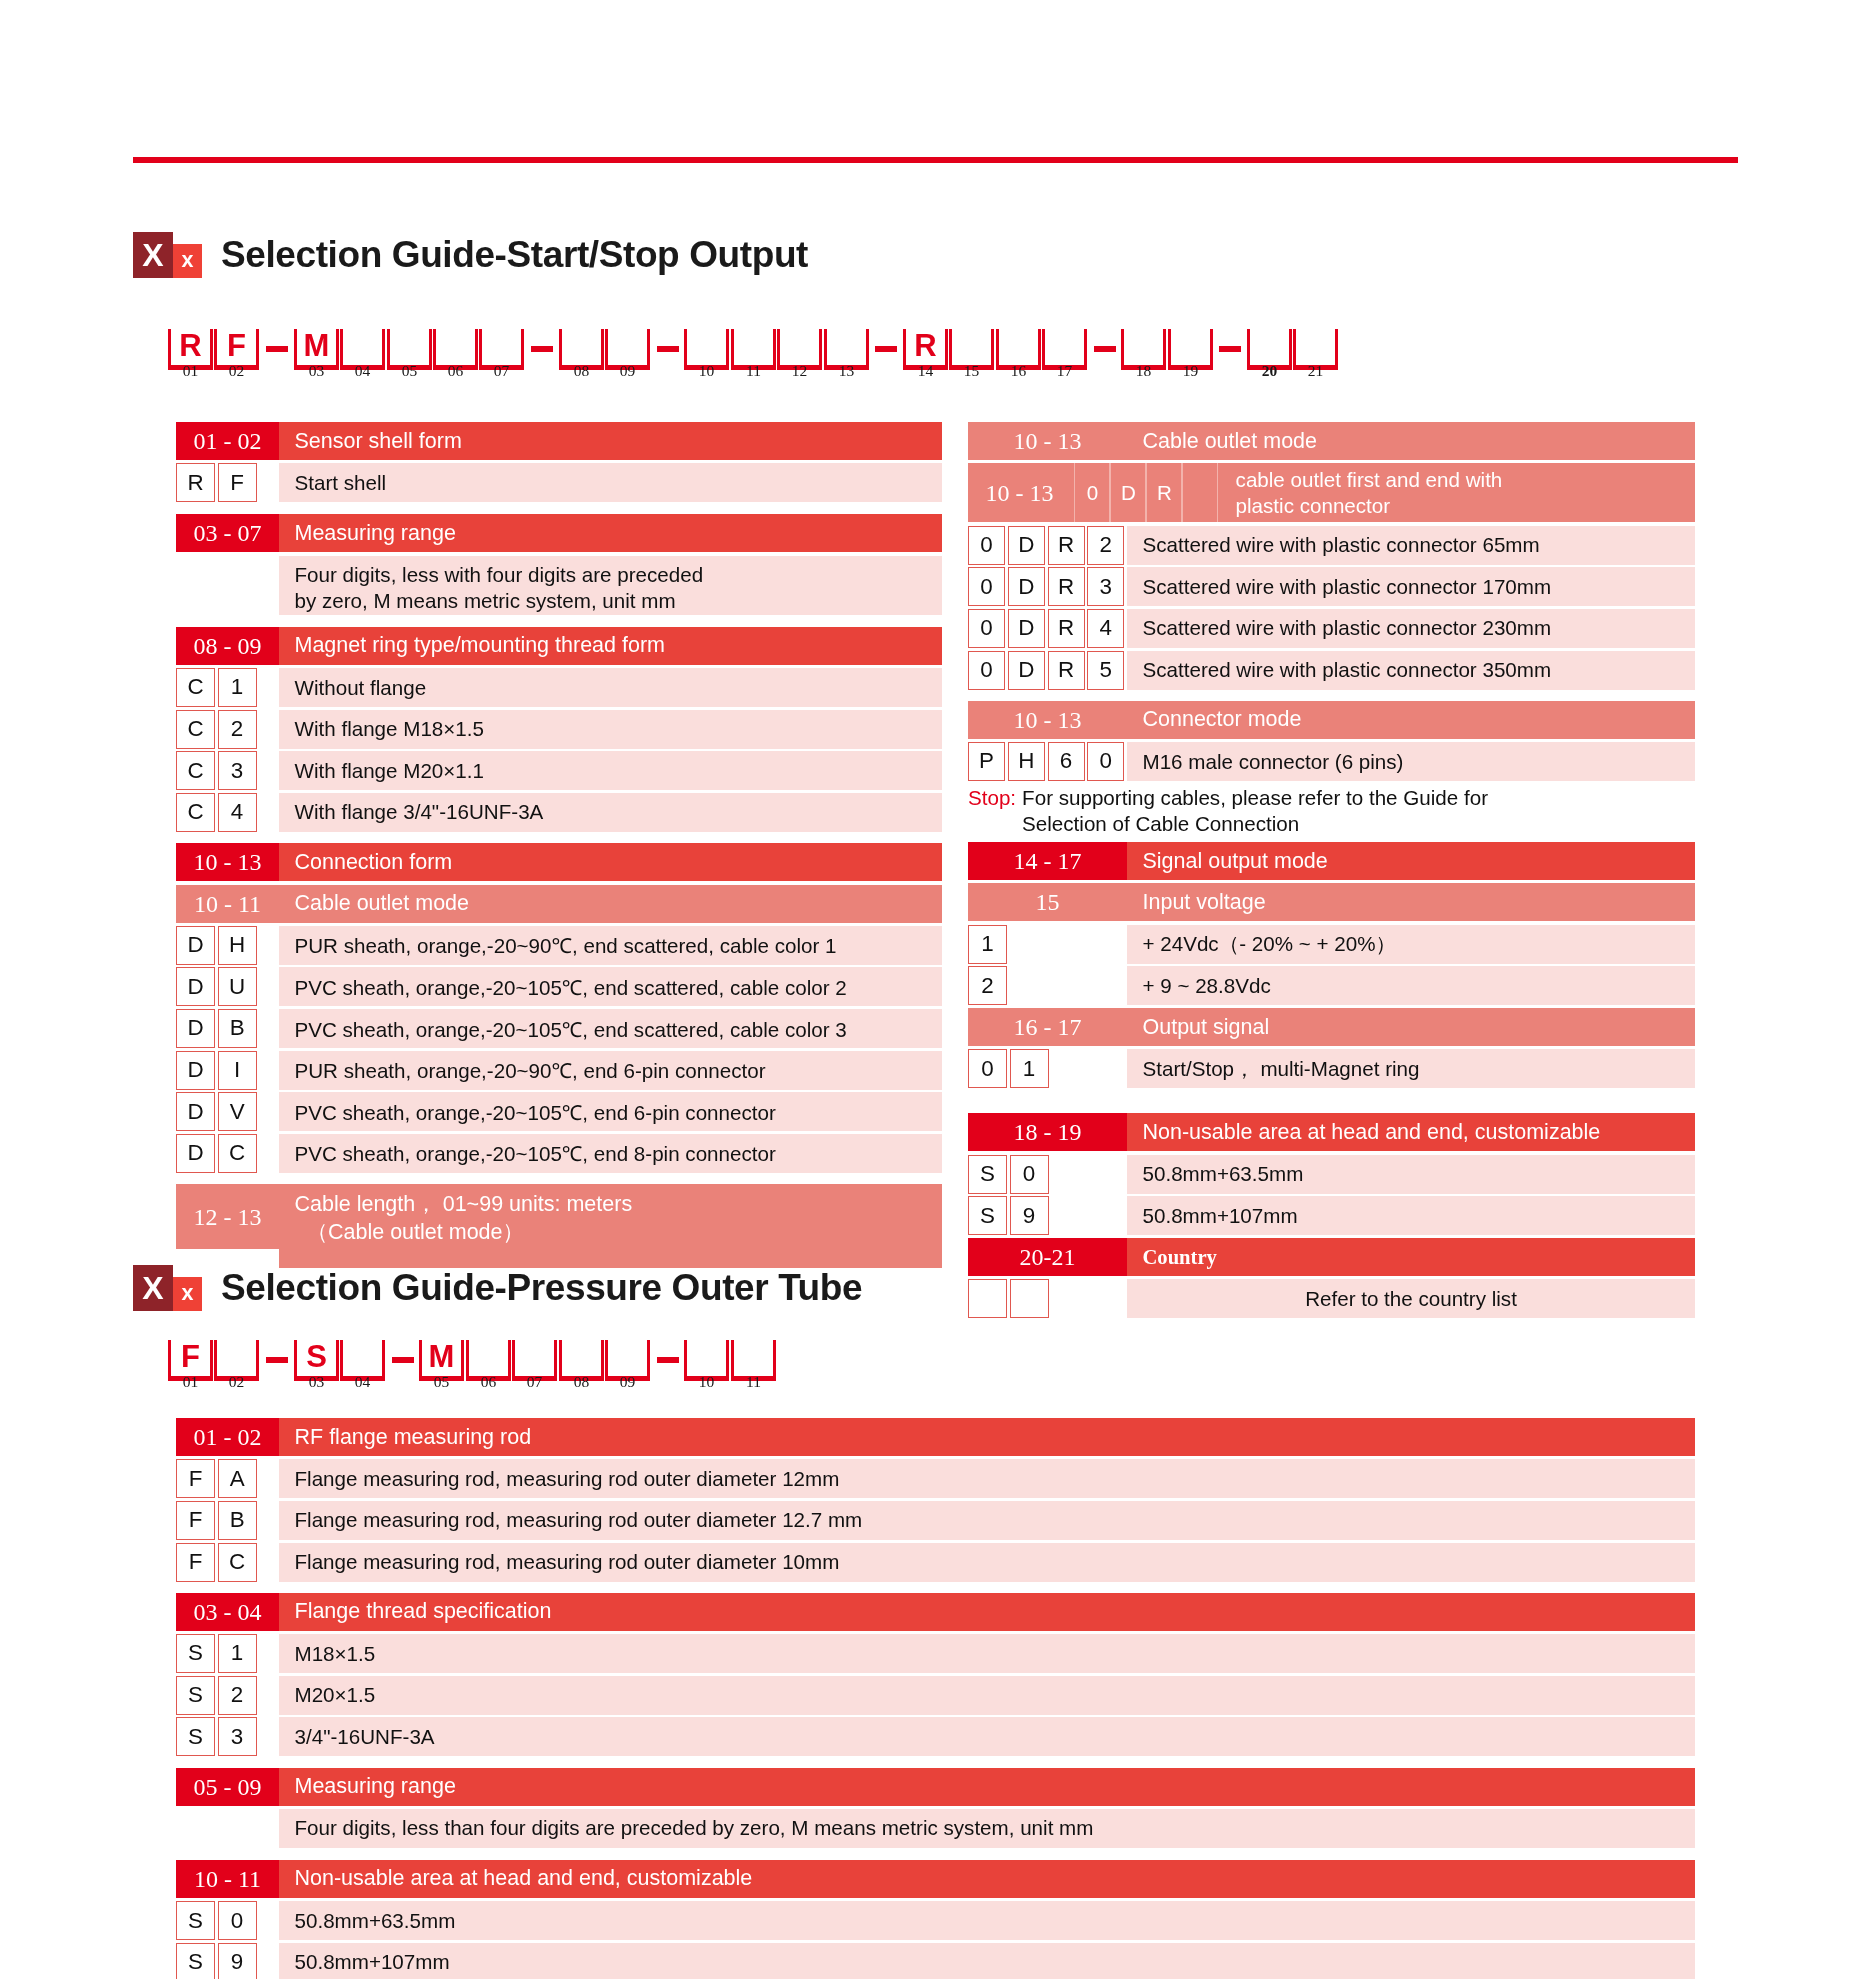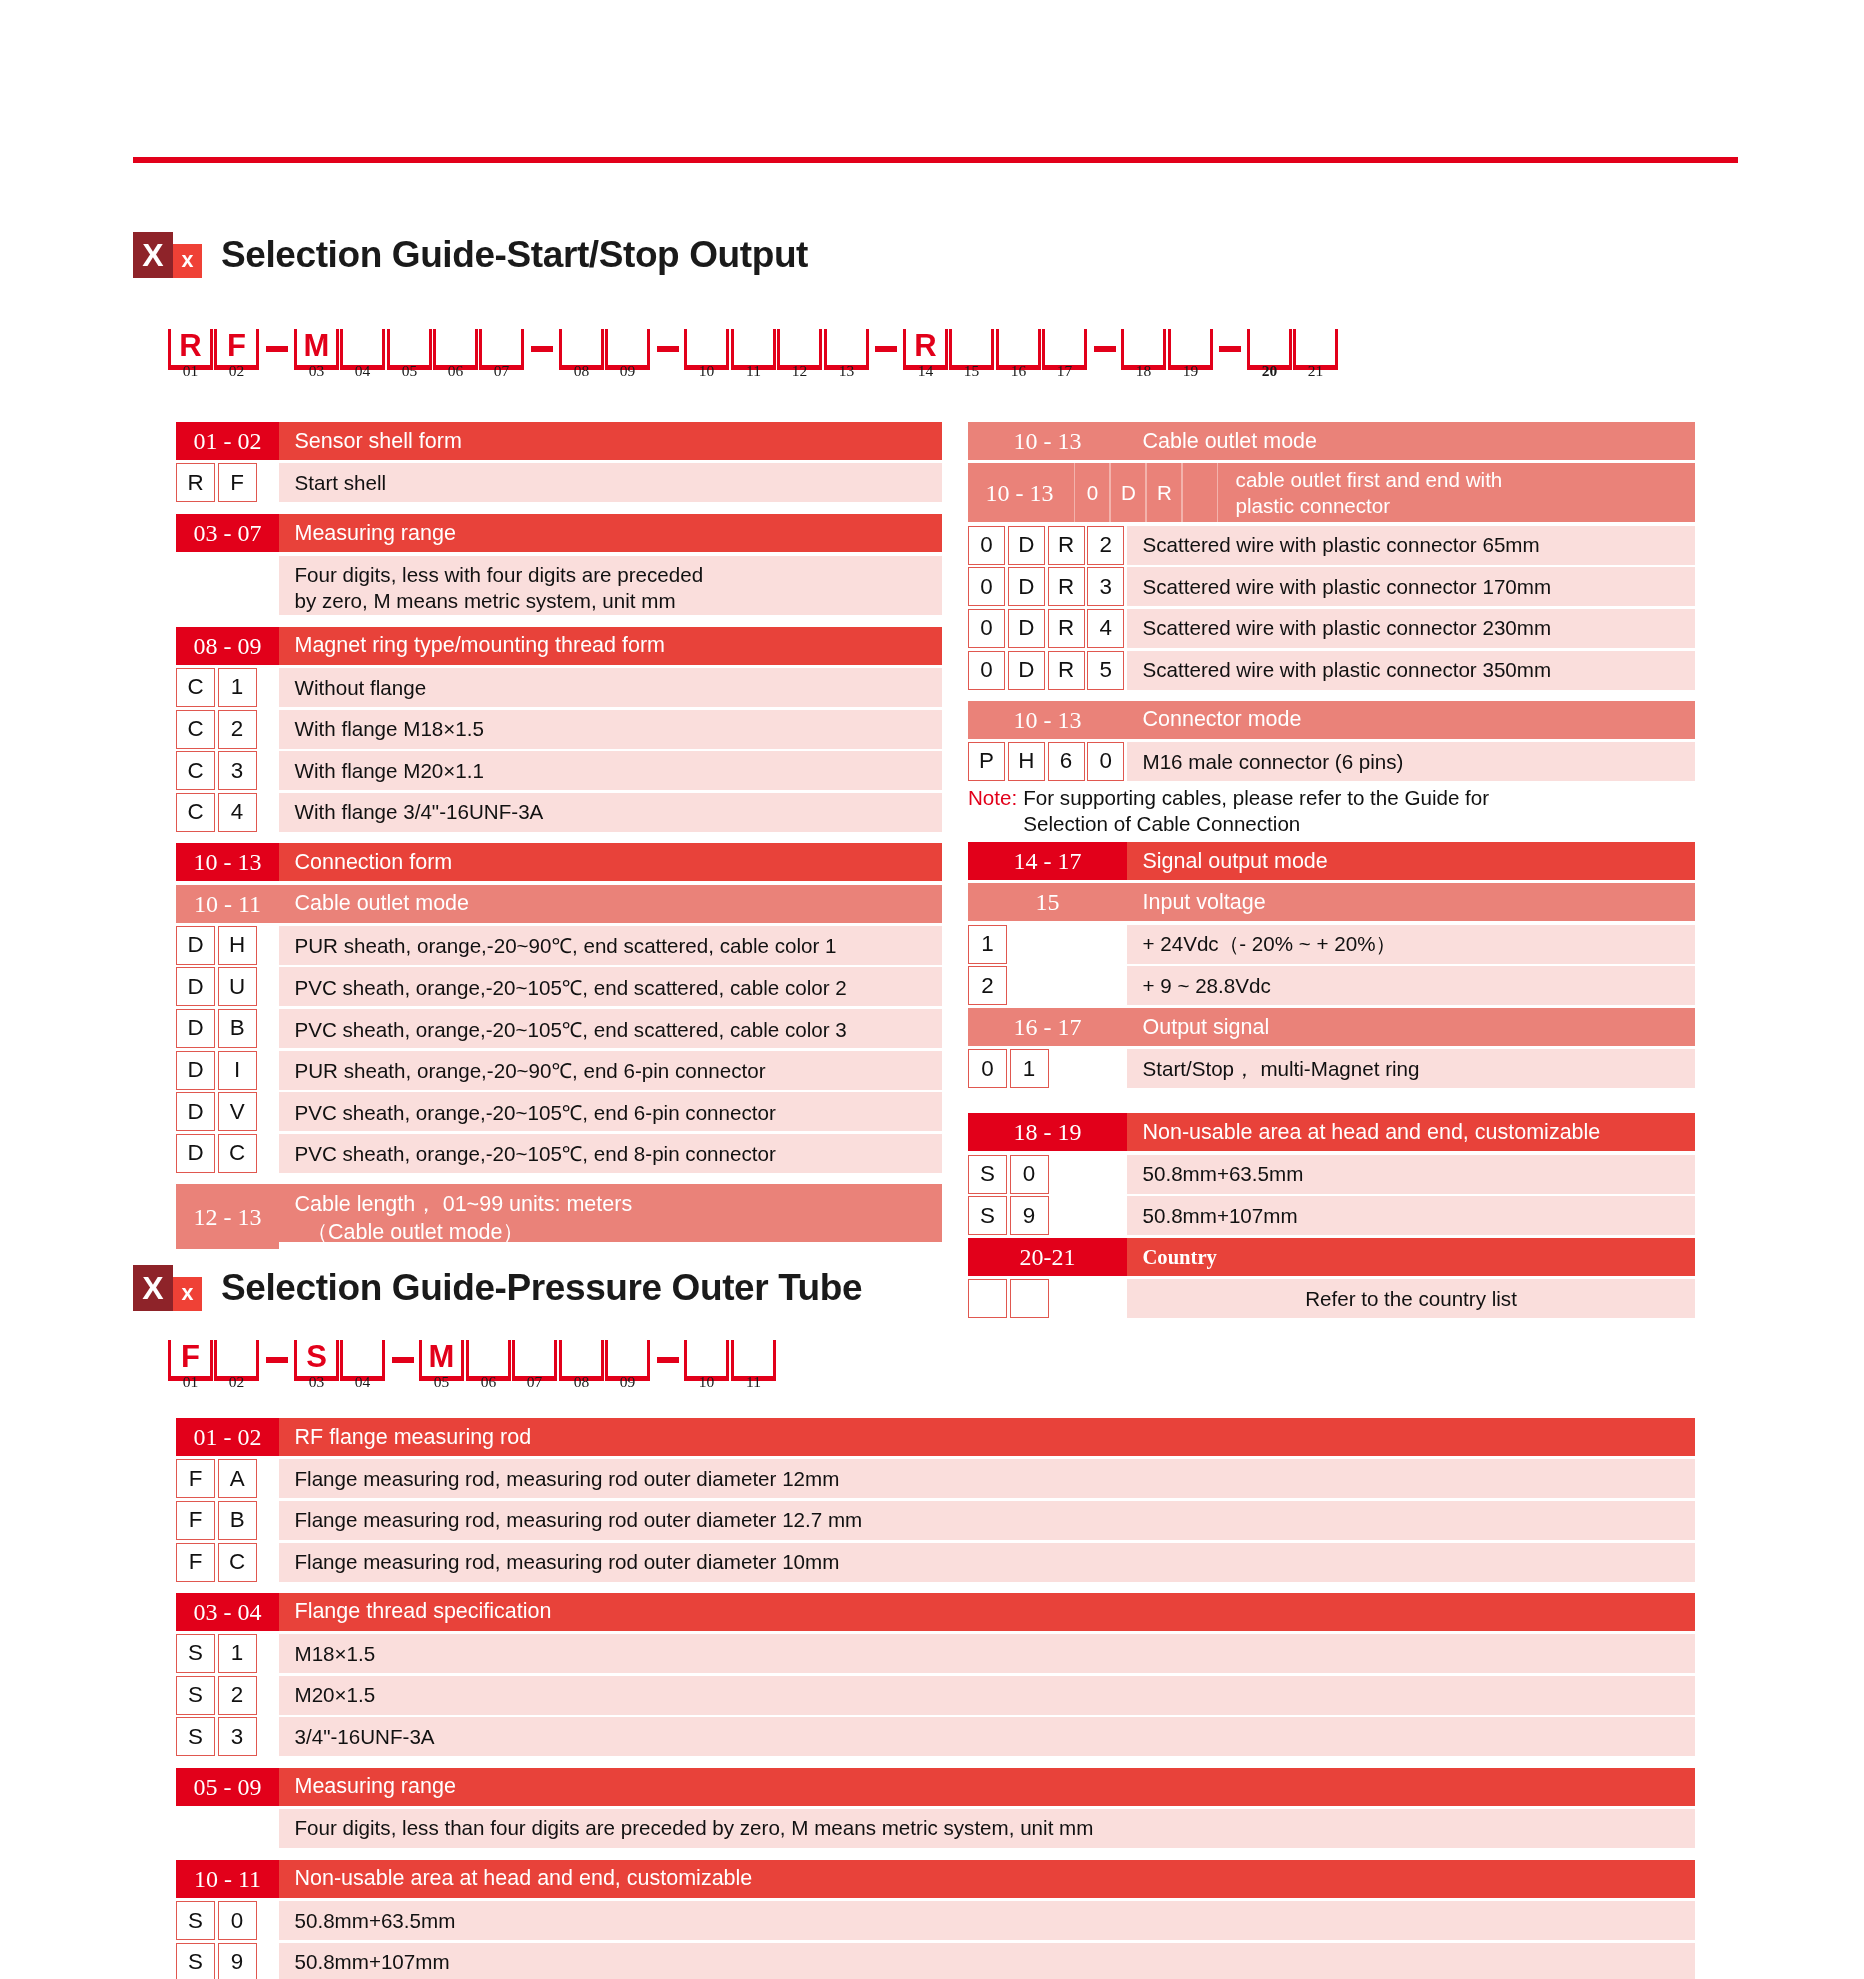--- a/index.html
+++ b/index.html
@@ -354,21 +354,21 @@
             <div class="code-box">C</div>
           </div>
           <div class="val-label">PVC sheath, orange,-20~105℃, end 8-pin connector</div>
         </div>
       </div>
 
     <div class="gap-sm"></div>
 
     <div class="row">
       <div class="hdr-code sub" style="height:65px;">12 - 13</div>
-      <div class="hdr-label sub" style="height:58px; display:block; padding-top:6.9px; line-height:1.3;">
+      <div class="hdr-label sub" style="height:84px; display:block; padding-top:6.9px; line-height:1.3;">
         <div>Cable length， 01~99 units: meters</div>
         <div style="padding-left:12px;">（Cable outlet mode）</div>
       </div>
     </div>
   </div>
 
   <div class="tbl" style="left:968px; top:422px; width:727px;">
 
     <div class="row">
       <div class="hdr-code sub w4">10 - 13</div>
@@ -440,21 +440,21 @@
             <div class="code-box">P</div>
             <div class="code-box">H</div>
             <div class="code-box">6</div>
             <div class="code-box">0</div>
           </div>
           <div class="val-label">M16 male connector (6 pins)</div>
         </div>
       </div>
 
     <div class="note">
-      <div class="nlab">Note:</div>
+      <div class="nlab">Stop:</div>
       <div class="ntxt">
         <div>For supporting cables, please refer to the Guide for</div>
         <div>Selection of Cable Connection</div>
       </div>
     </div>
 
     <div class="row">
       <div class="hdr-code w4">14 - 17</div>
       <div class="hdr-label">Signal output mode</div>
     </div>

